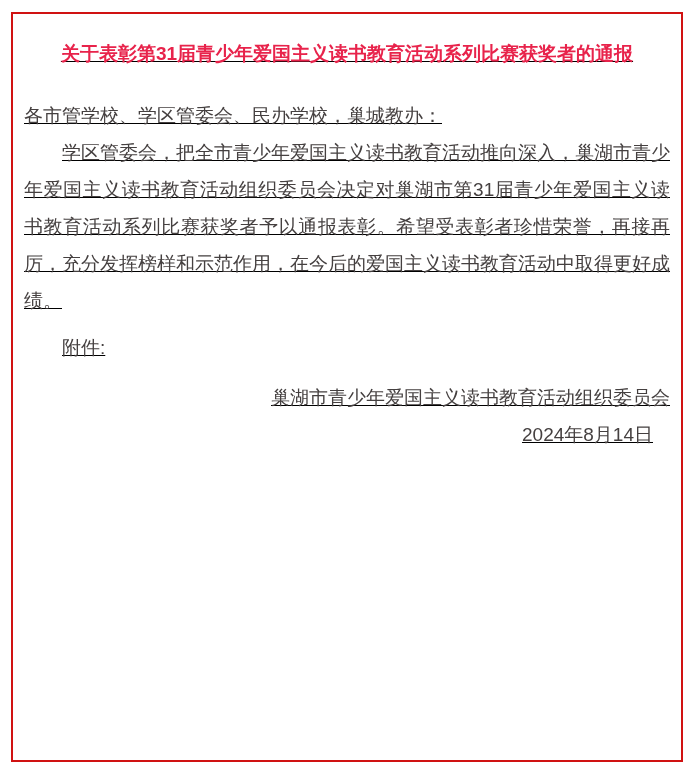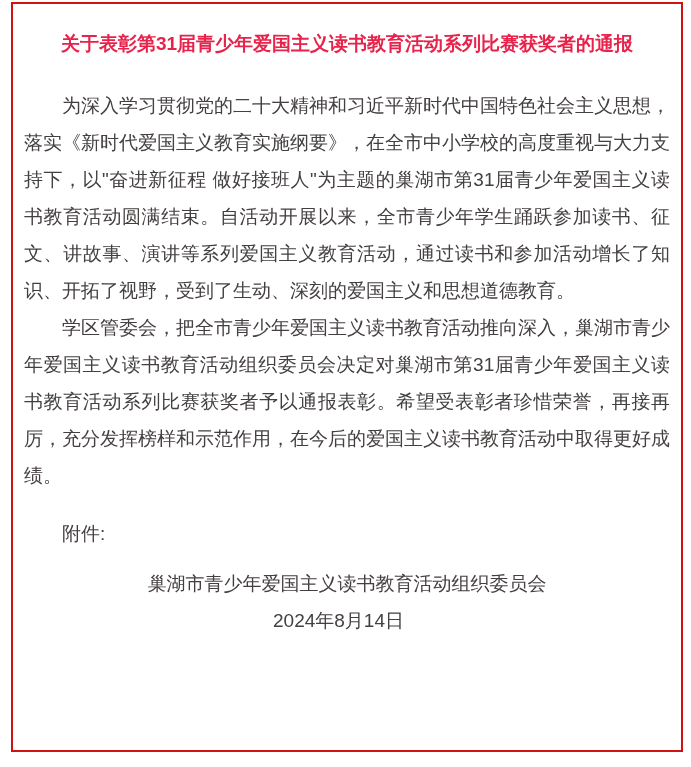--- a/index.html
+++ b/index.html
@@ -11,26 +11,27 @@
   .canvas {
     position: relative;
     width: 691px;
     height: 767px;
     background: #ffffff;
     overflow: hidden;
   }
   .page {
     position: absolute;
     left: 11px;
-    top: 2px;
+    top: 12px;
     width: 672px;
     height: 750px;
     box-sizing: border-box;
     border: 2px solid #d01212;
     background: #ffffff;
+    text-decoration: underline;
   }
   .doc-title {
     margin: 26px 20px 0 20px;
     text-align: center;
     font-size: 19px;
     line-height: 27px;
     font-weight: bold;
     color: #e8234b;
   }
   .content {
@@ -40,45 +41,45 @@
     color: #454040;
   }
   .content p {
     margin: 0;
     text-align: justify;
   }
   .indent {
     text-indent: 2em;
   }
   .attachments {
-    margin-top: 21px;
+    margin-top: 10px;
   }
   .signature {
     margin-top: 13px;
   }
   .signature p {
-    text-align: center;
+    text-align: right;
     margin: 0;
   }
   .sig-date {
     padding-right: 17px;
   }
 </style>
 </head>
 <body>
 
 <div class="canvas">
   <div class="page">
 
     <div class="doc-title">关于表彰第31届青少年爱国主义读书教育活动系列比赛获奖者的通报</div>
 
     <div class="content">
 
+      <p>各市管学校、学区管委会、民办学校，巢城教办：</p>
 
-      <p class="indent">为深入学习贯彻党的二十大精神和习近平新时代中国特色社会主义思想，落实《新时代爱国主义教育实施纲要》，在全市中小学校的高度重视与大力支持下，以"奋进新征程 做好接班人"为主题的巢湖市第31届青少年爱国主义读书教育活动圆满结束。自活动开展以来，全市青少年学生踊跃参加读书、征文、讲故事、演讲等系列爱国主义教育活动，通过读书和参加活动增长了知识、开拓了视野，受到了生动、深刻的爱国主义和思想道德教育。</p>
 
       <p class="indent">学区管委会，把全市青少年爱国主义读书教育活动推向深入，巢湖市青少年爱国主义读书教育活动组织委员会决定对巢湖市第31届青少年爱国主义读书教育活动系列比赛获奖者予以通报表彰。希望受表彰者珍惜荣誉，再接再厉，充分发挥榜样和示范作用，在今后的爱国主义读书教育活动中取得更好成绩。</p>
 
       <div class="attachments">
         <p class="indent">附件:</p>
       </div>
 
       <div class="signature">
         <p>巢湖市青少年爱国主义读书教育活动组织委员会</p>
         <p class="sig-date">2024年8月14日</p>

